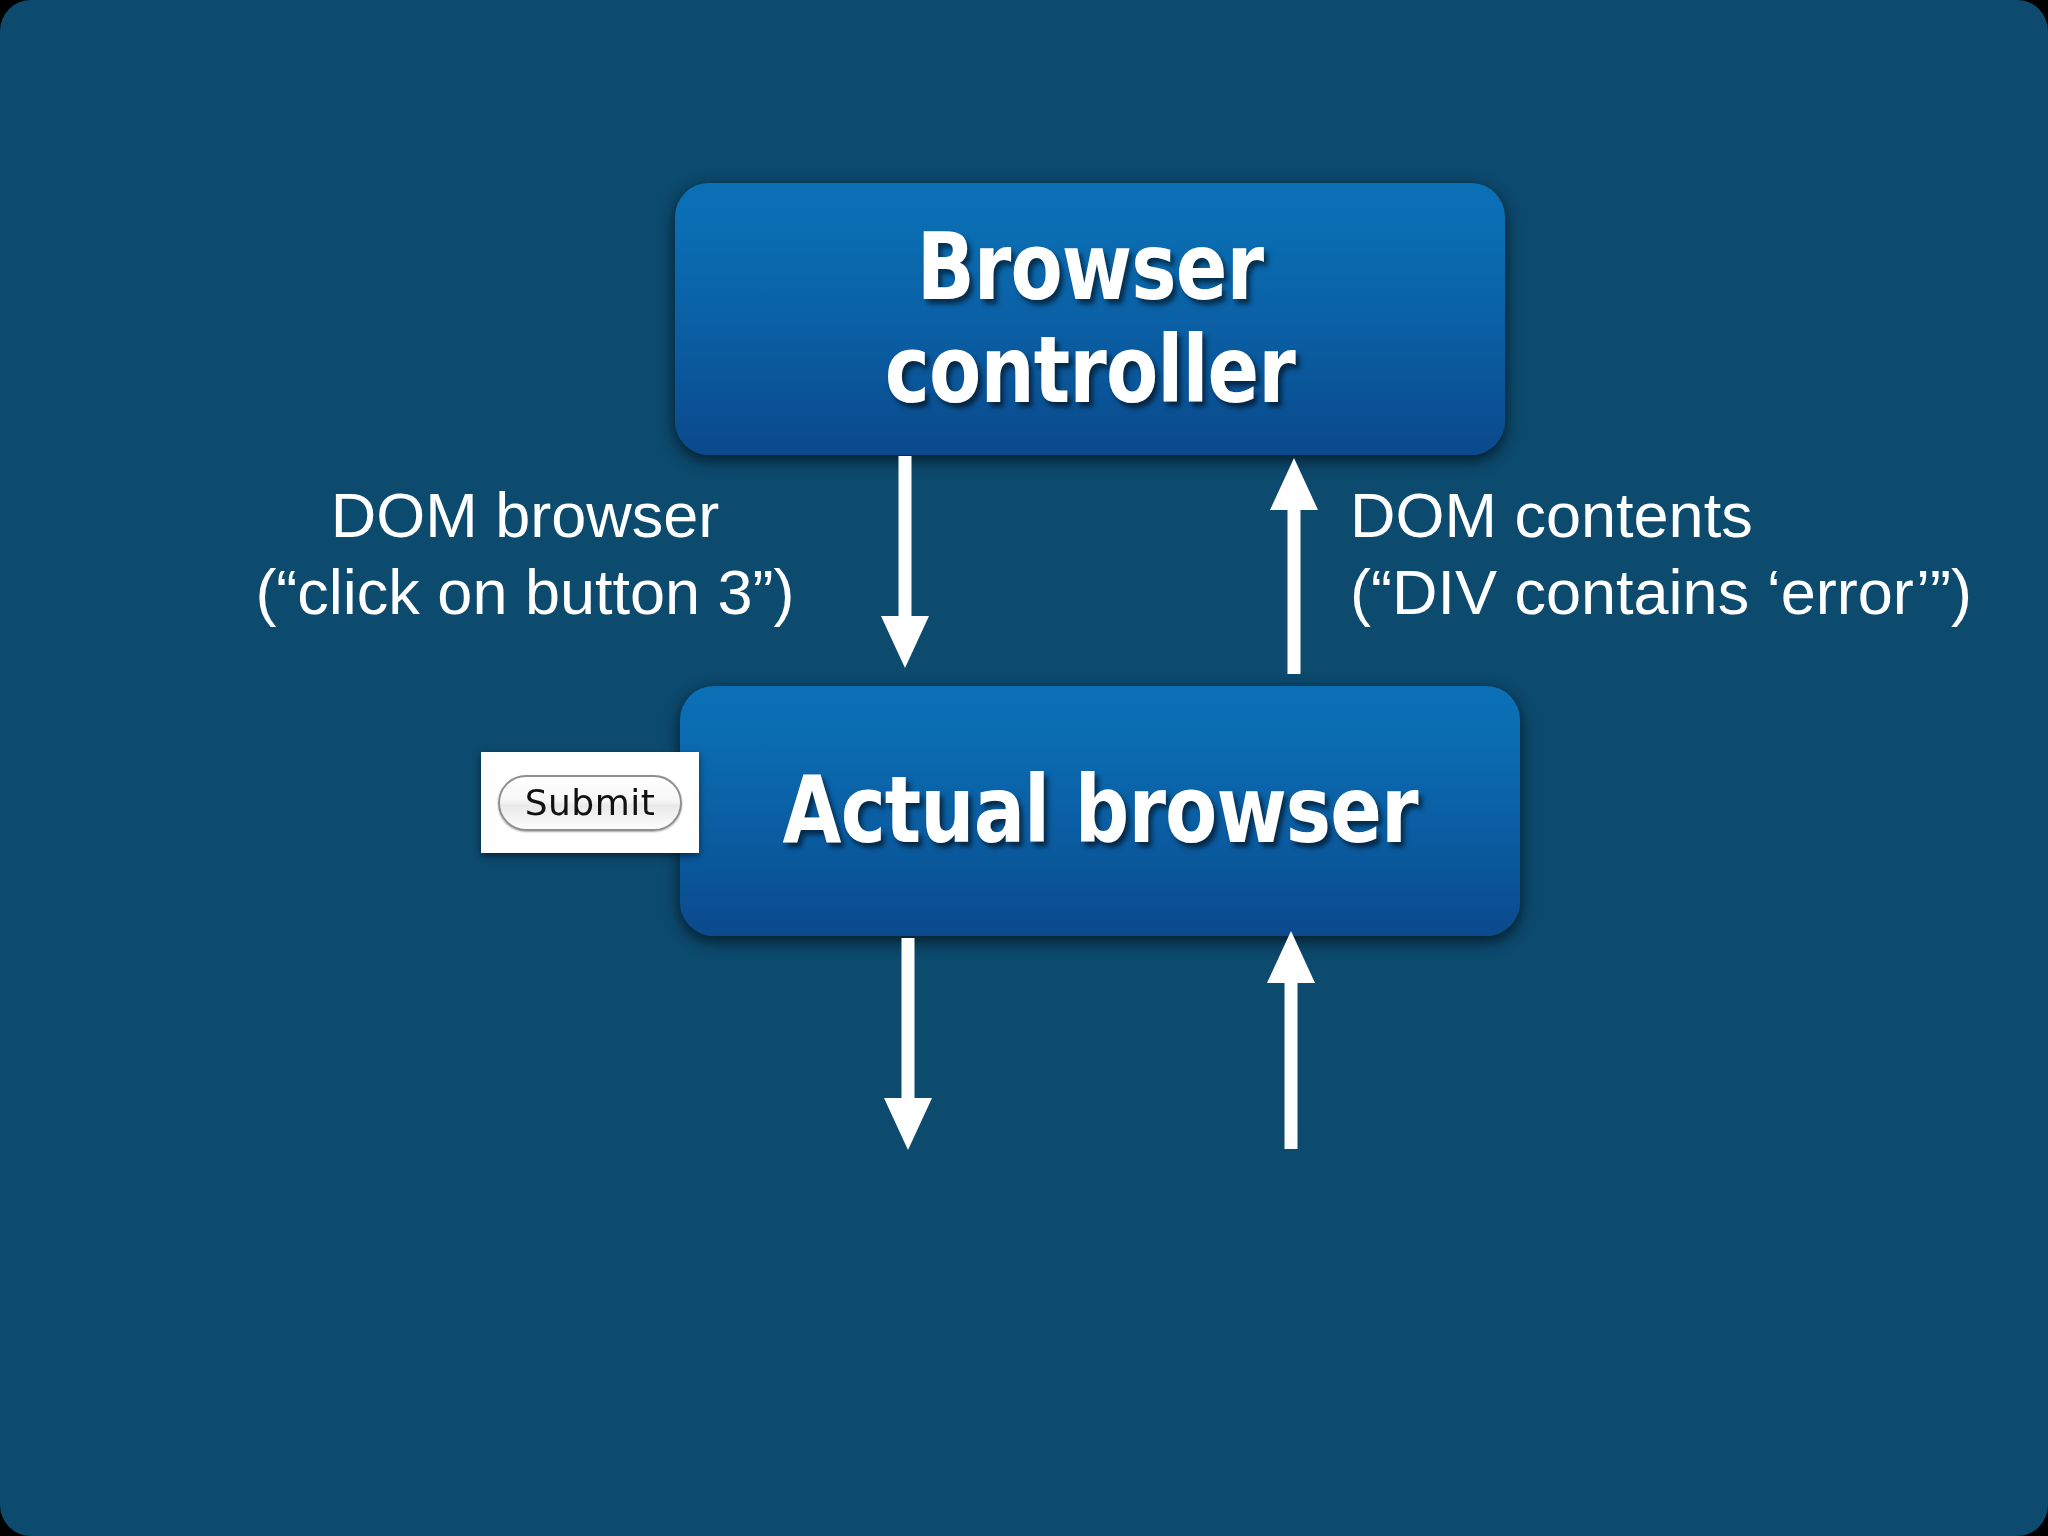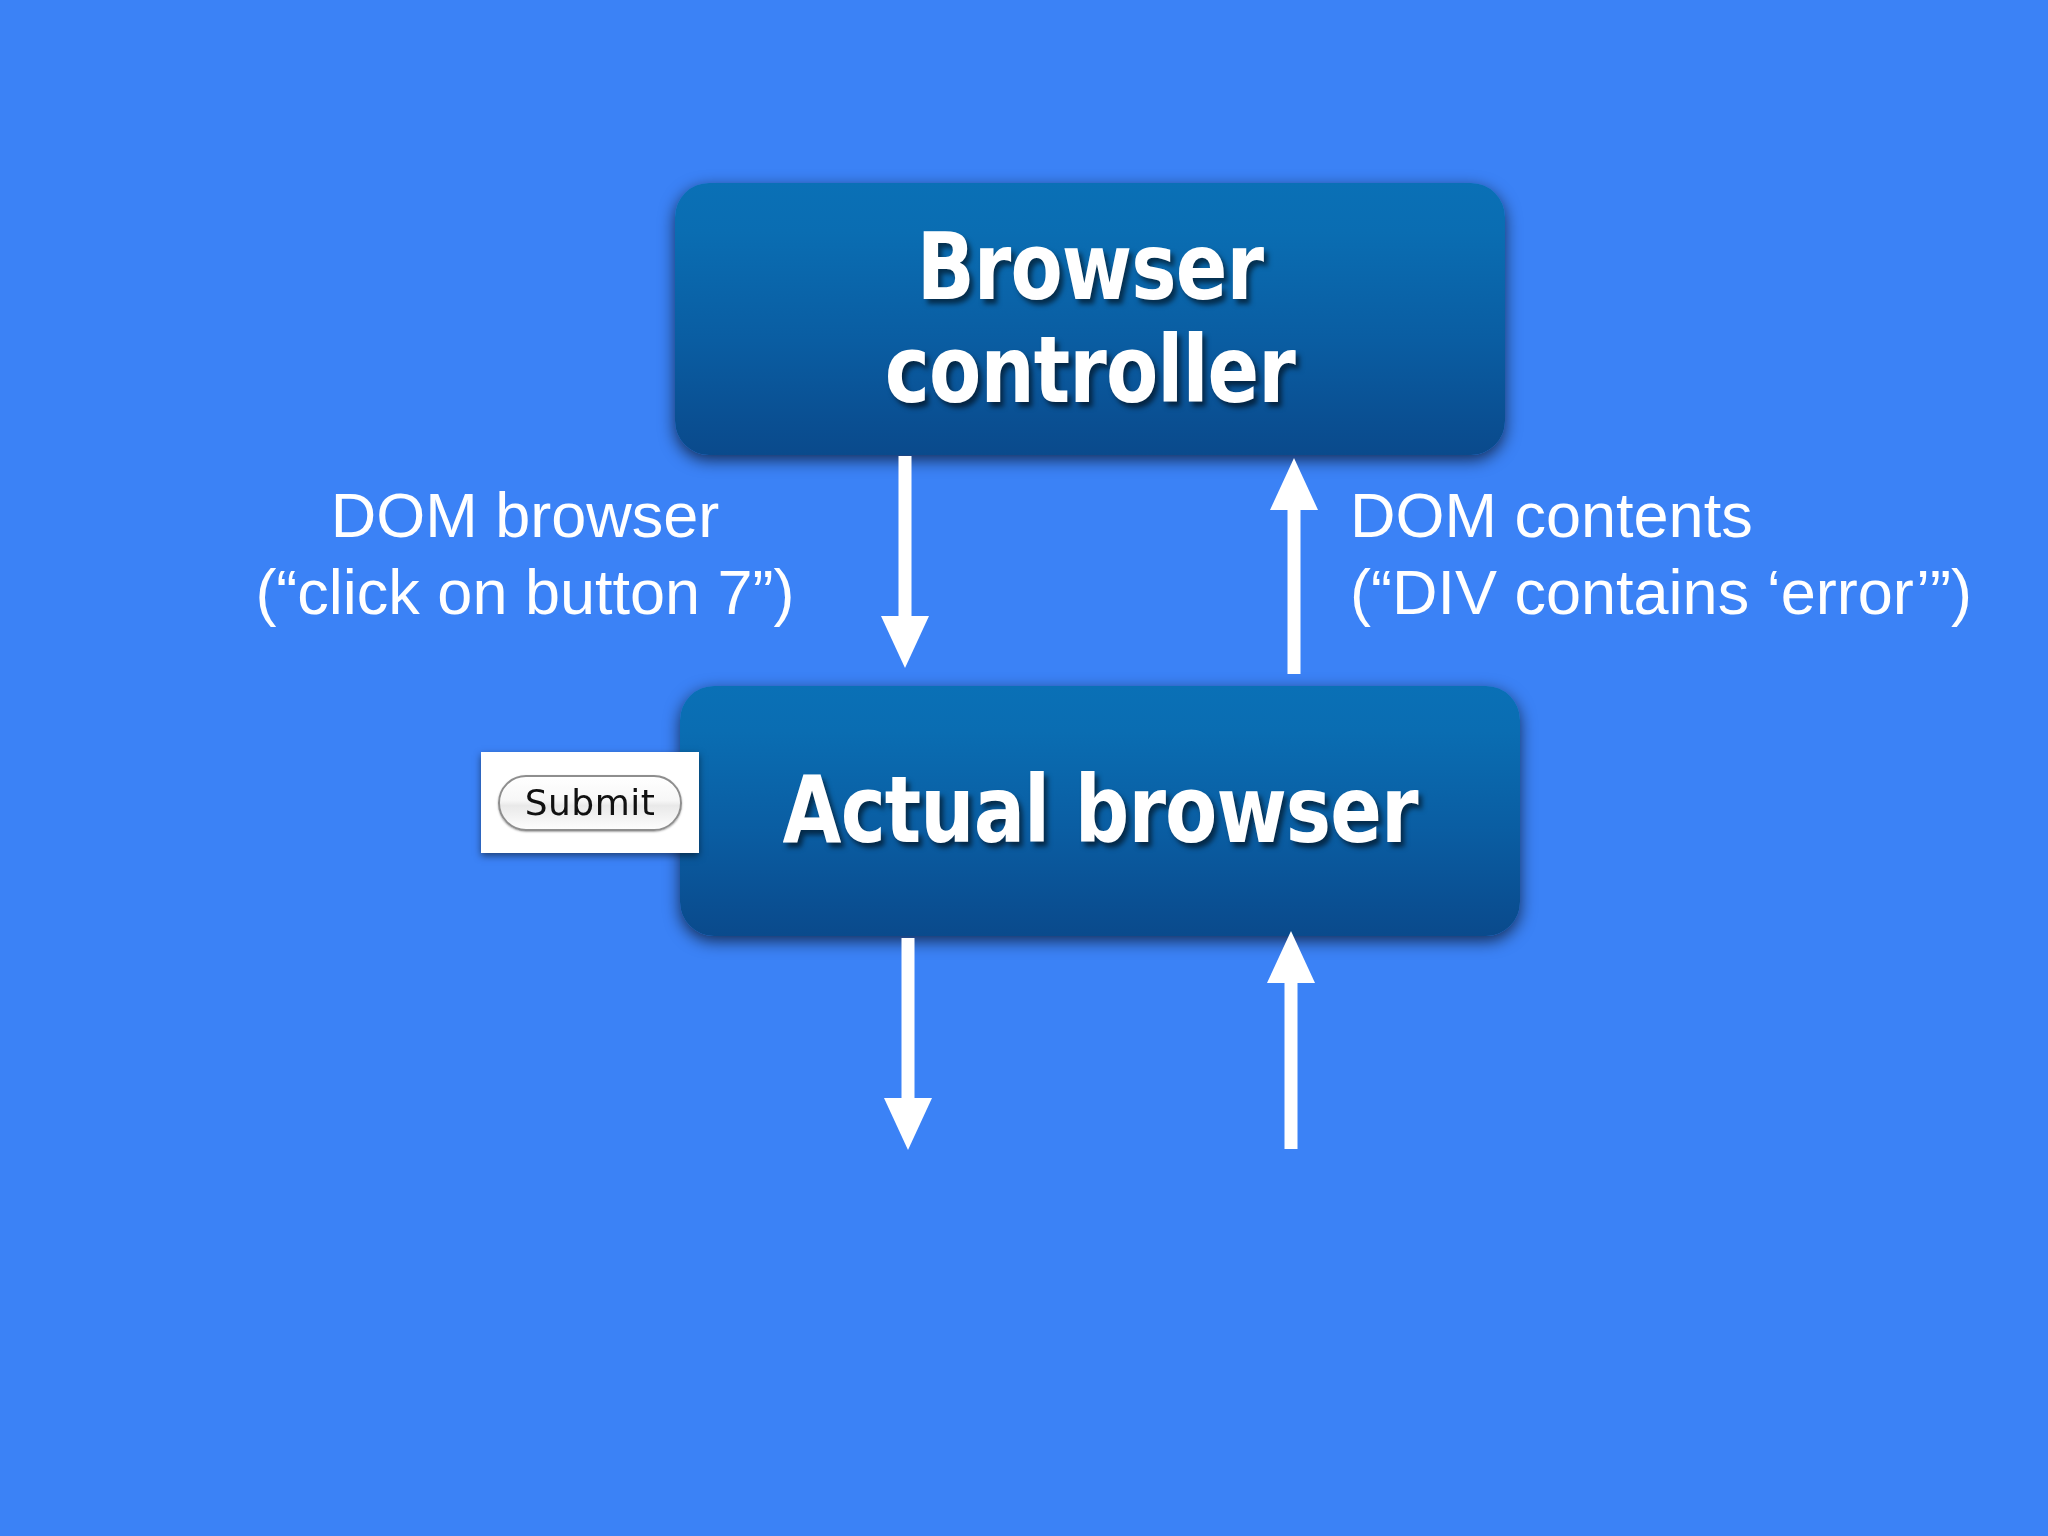--- a/index.html
+++ b/index.html
@@ -10,21 +10,22 @@
   body {
     width: 2048px;
     height: 1536px;
     overflow: hidden;
     font-family: "Liberation Sans", sans-serif;
     position: relative;
   }
   #slide {
     position: absolute;
     inset: 0;
-    background: #3b82f6;
+    background: #0c4a6e;
+    border-radius: 31px;
   }
 
   
   .node {
     position: absolute;
     border-radius: 34px;
     background: linear-gradient(to bottom, #0a70b6 0%, #0a6db2 18%, #0a5da2 58%, #0a4f92 88%, #0a4a8c 100%);
     box-shadow: 0 5px 16px rgba(0,0,0,0.65);
     display: flex;
     align-items: center;
@@ -161,21 +162,21 @@
 
 <div id="slide">
 
   <div class="node" id="node-controller">
     <span class="node-label">Browser
 controller</span>
   </div>
 
   <div class="edge-label" id="label-dom-actions">
     <span class="line1">DOM browser</span>
-    <span class="line2">(“click on button 7”)</span>
+    <span class="line2">(“click on button 3”)</span>
   </div>
 
   <div class="edge-label" id="label-dom-contents">
     <span class="line1">DOM contents</span>
     <span class="line2">(“DIV contains ‘error’”)</span>
   </div>
 
   <div class="arrow down" id="arrow-actions-down">
     <div class="shaft"></div>
     <div class="head"></div>

